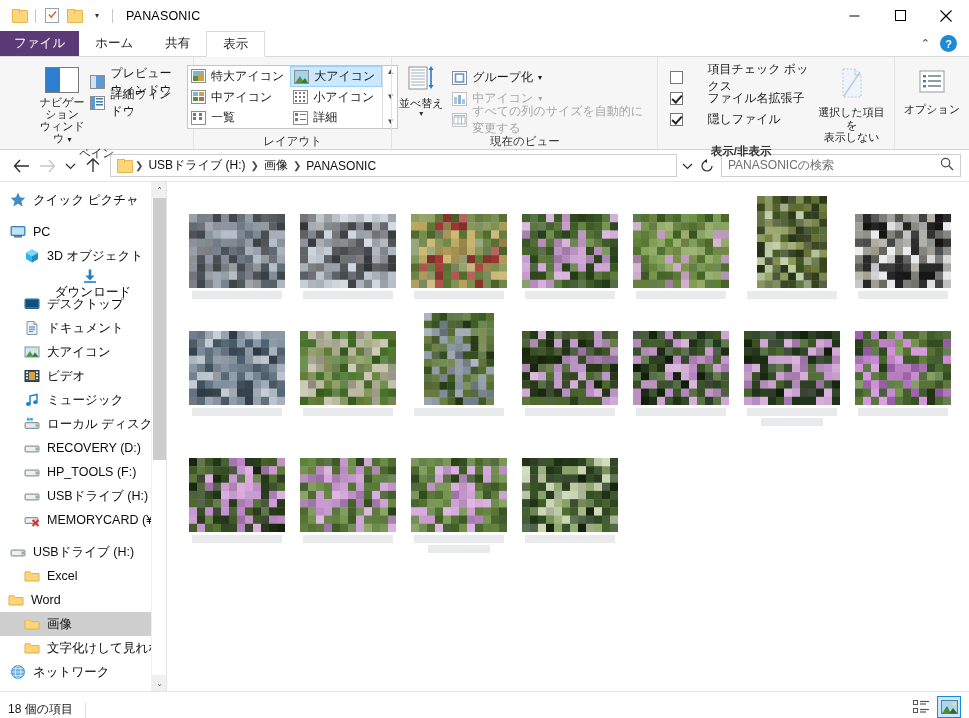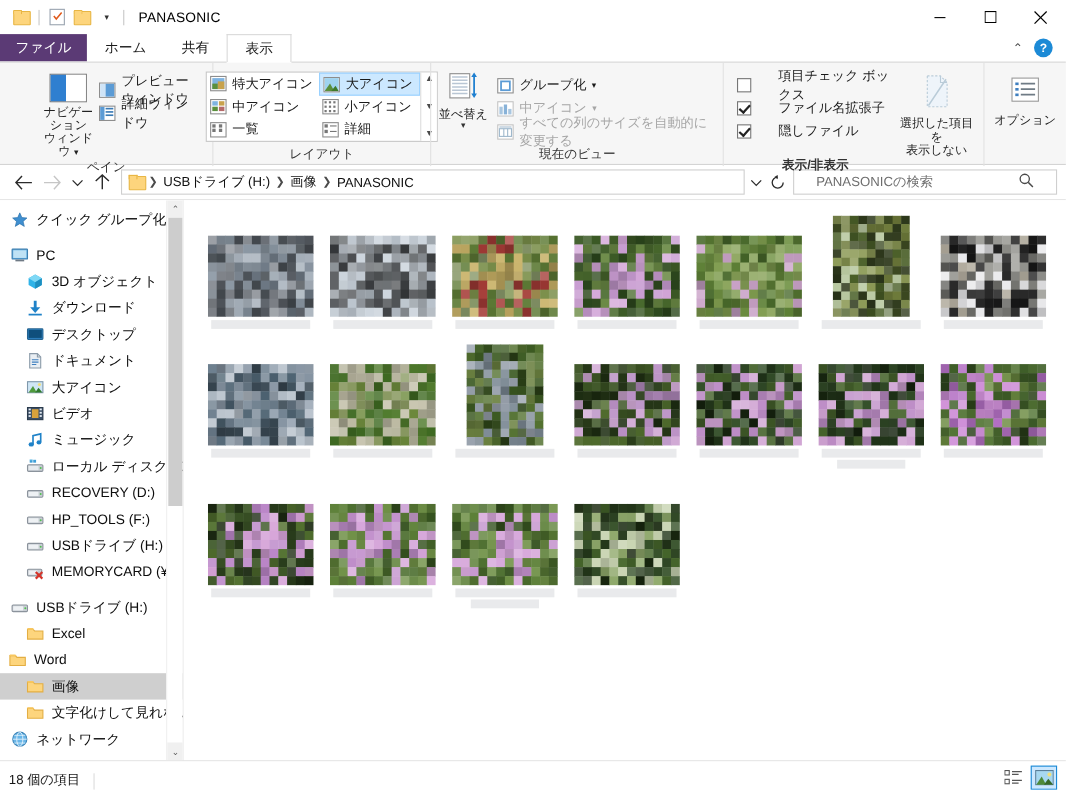--- a/index.html
+++ b/index.html
@@ -89,21 +89,21 @@
   .crumbbox { flex:1; height:23px; border:1px solid #cfcfcf; background:#fff; display:flex; align-items:center; padding:0 4px; margin-left:4px; min-width:0; }
   .crumb { font-size:12px; color:#101010; padding:0 4px; white-space:nowrap; }
   .crumb-sep { color:#4a4a4a; font-size:10px; padding:0 1px; }
   .crumb-ico { width:15px; height:13px; position:relative; margin:0 2px 0 2px; }
   .crumb-ico::before { content:""; position:absolute; left:0; top:1px; width:14px; height:11px;
      background:#fdd57d; border:1px solid #e8b644; border-radius:0 1px 1px 1px; }
   .crumb-ico::after { content:""; position:absolute; left:0; top:0; width:6px; height:3px;
      background:#fdd57d; border:1px solid #e8b644; border-bottom:none; }
   .addr-right { display:flex; align-items:center; }
   .searchbox { width:240px; height:23px; border:1px solid #cfcfcf; background:#fff; display:flex; align-items:center;
-     padding:0 20px; margin-left:4px; }
+     padding:0 6px; margin-left:4px; }
   .searchbox .ph { flex:1; font-size:12px; color:#6e6e6e; }
 
   
   .main { flex:1; display:flex; min-height:0; border-top:1px solid #e4e4e4; }
   .sidebar { width:167px; flex:none; background:#fff; border-right:1px solid #e4e4e4; position:relative; overflow:hidden; }
   .navlist { padding-top:6px; }
   .navitem { height:24px; display:flex; align-items:center; font-size:12.5px; color:#0d0d0d; white-space:nowrap; padding-right:4px; }
   .navitem.sel { background:#cfcfcf; }
   .navitem .ic { width:16px; height:16px; margin-right:7px; flex:none; position:relative; }
   .nav-gap { height:8px; }
@@ -490,40 +490,40 @@
   </div>
 
   <div class="main">
 
     <div class="sidebar">
       <div class="navlist" id="navlist">
           <div class="navitem" style="padding-left: 10px;">
             <span class="ic"><svg width="16" height="16" viewBox="0 0 16 16">
                 <polygon points="8,1.5 9.9,5.8 14.5,6.2 11,9.3 12.1,13.8 8,11.3 3.9,13.8 5,9.3 1.5,6.2 6.1,5.8" fill="#3f8fd0" stroke="#2b6fa8" stroke-width="0.6"></polygon>
               </svg></span>
-            <span>クイック グループ化</span>
+            <span>クイック ピクチャ</span>
           </div>
           <div class="nav-gap"></div>
           <div class="navitem" style="padding-left: 10px;">
             <span class="ic"><svg width="16" height="16" viewBox="0 0 16 16">
                 <rect x="1" y="2.5" width="14" height="9" rx="0.6" fill="#5aa9e0" stroke="#3d7fb0"></rect>
                 <rect x="2" y="3.5" width="12" height="7" fill="#bfe2f5"></rect>
                 <rect x="4" y="12" width="8" height="1.6" fill="#6f7a85"></rect>
               </svg></span>
             <span>PC</span>
           </div>
           <div class="navitem" style="padding-left: 24px;">
             <span class="ic"><svg width="16" height="16" viewBox="0 0 16 16">
                 <polygon points="8,1.5 14,5 14,11 8,14.5 2,11 2,5" fill="#2fb3e8"></polygon>
                 <polygon points="8,1.5 14,5 8,8.5 2,5" fill="#7fd8f5"></polygon>
                 <polygon points="8,8.5 14,5 14,11 8,14.5" fill="#1d8fc0"></polygon>
               </svg></span>
             <span>3D オブジェクト</span>
           </div>
-          <div class="navitem" style="padding-left: 24px;">
+          <div class="navitem" style="padding-left: 24px; flex-direction: column;">
             <span class="ic"><svg width="16" height="16" viewBox="0 0 16 16">
                 <path d="M8 1.5 V9" stroke="#1f82c8" stroke-width="2.6"></path>
                 <polygon points="8,12.5 3.4,7.4 12.6,7.4" fill="#1f82c8"></polygon>
                 <rect x="2" y="13.2" width="12" height="1.6" fill="#1f82c8"></rect>
               </svg></span>
             <span>ダウンロード</span>
           </div>
           <div class="navitem" style="padding-left: 24px;">
             <span class="ic"><svg width="16" height="16" viewBox="0 0 16 16">
                 <rect x="1" y="3" width="14" height="9.5" rx="0.8" fill="#2f86c8" stroke="#23628f"></rect>

